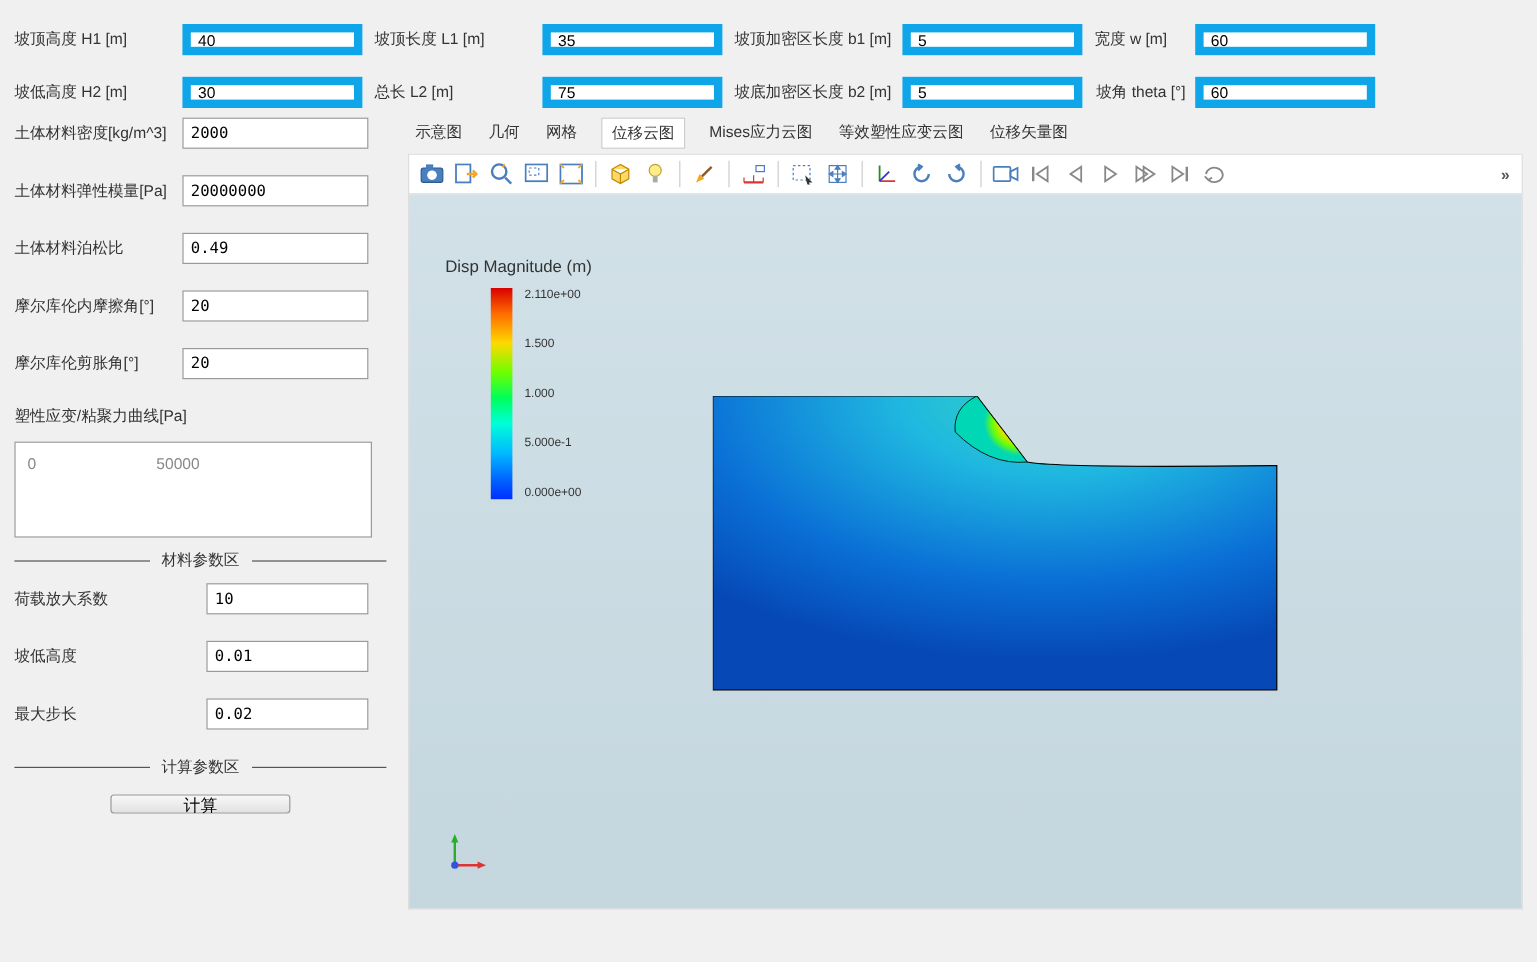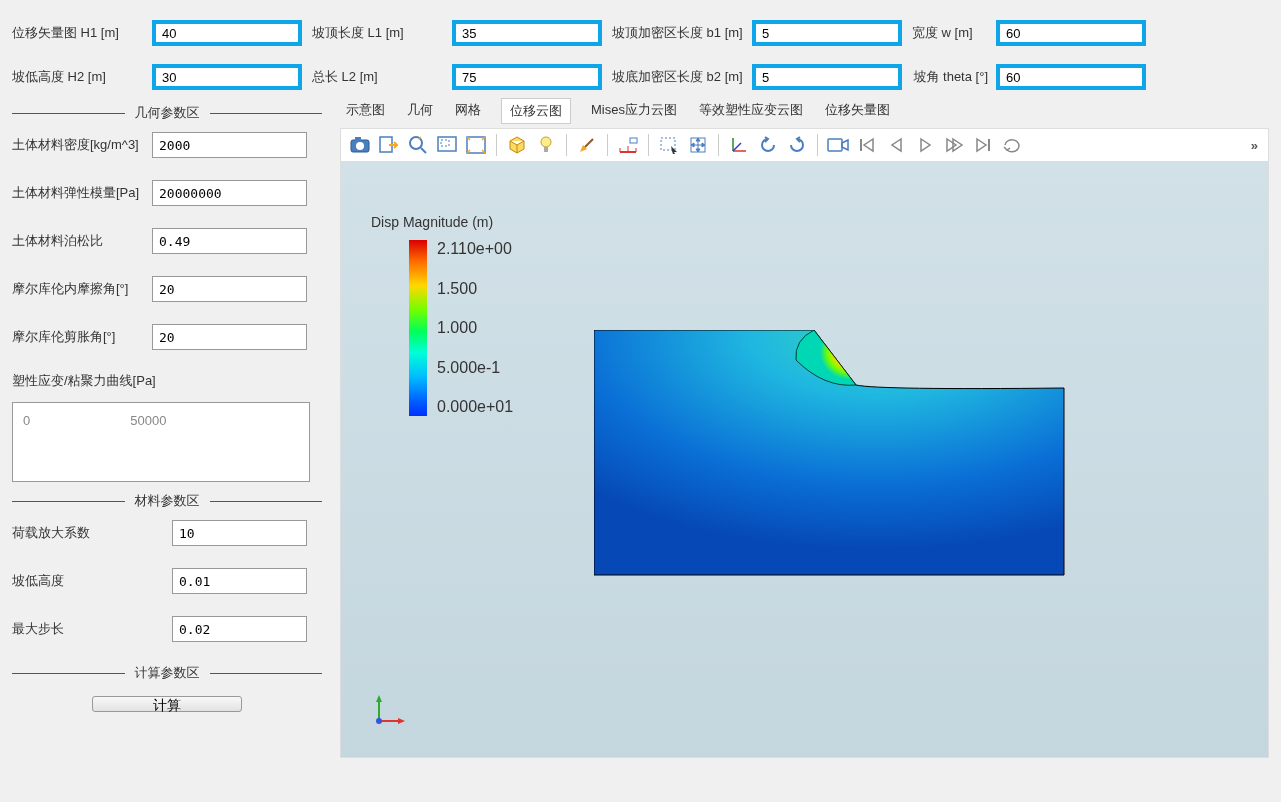--- a/index.html
+++ b/index.html
@@ -24,21 +24,21 @@
     gap: 8px;
   }
   .param-label {
     white-space: nowrap;
     font-size: 13px;
   }
   .param-row.top .param-label { width: 132px; text-align: left; }
   .param-row.top input {
     width: 150px;
     height: 26px;
-    border: 4px solid #0ea5e9;
+    border: 7px solid #0ea5e9;
     padding: 2px 6px;
     font-size: 13px;
     background: #fff;
   }
   .main-area {
     display: flex;
     padding: 0 12px;
   }
   .left-panel {
     width: 310px;
@@ -173,40 +173,40 @@
     height: 176px;
     margin-left: 38px;
     background: linear-gradient(to bottom, #d90000 0%, #ff6a00 12%, #ffd800 26%, #6fff00 40%, #00ff5a 52%, #00ffd8 64%, #00bbff 78%, #005cff 92%, #0030ff 100%);
   }
   .legend-labels {
     display: flex;
     flex-direction: column;
     justify-content: space-between;
     height: 176px;
     margin-left: 10px;
-    font-size: 16px;
+    font-size: 10px;
     color: #333;
   }
   .triad {
     position: absolute;
     left: 30px;
     bottom: 28px;
   }
   .slope-svg {
     position: absolute;
     left: 253px;
     top: 168px;
   }
 </style>
 </head>
 <body>
 
 <div class="top-params">
   <div class="param-row top">
-    <span class="param-label">位移矢量图 H1 [m]</span>
+    <span class="param-label">坡顶高度 H1 [m]</span>
     <input type="text" value="40" style="">
   </div>
   <div class="param-row top">
     <span class="param-label">坡顶长度 L1 [m]</span>
     <input type="text" value="35" style="">
   </div>
   <div class="param-row top">
     <span class="param-label">坡顶加密区长度 b1 [m]</span>
     <input type="text" value="5" style="">
   </div>
@@ -230,23 +230,20 @@
   <div class="param-row top">
     <span class="param-label" style="width:76px;text-align:right">坡角 theta [°]</span>
     <input type="text" value="60" style="">
   </div>
   <div></div>
 </div>
 
 <div class="main-area">
 
   <div class="left-panel">
-    <div class="section-title">
-        <span>几何参数区</span>
-      </div>
 
     <div class="lp-row">
       <span class="param-label">土体材料密度[kg/m^3]</span>
       <input type="text" value="2000" style="">
     </div>
     <div class="lp-row">
       <span class="param-label">土体材料弹性模量[Pa]</span>
       <input type="text" value="20000000" style="">
     </div>
     <div class="lp-row">
@@ -445,21 +442,21 @@
     <div class="viewport">
       <div class="legend">
         <div class="legend-title">Disp Magnitude (m)</div>
         <div class="legend-bar-wrap">
           <div class="legend-bar"></div>
           <div class="legend-labels">
             <span>2.110e+00</span>
             <span>1.500</span>
             <span>1.000</span>
             <span>5.000e-1</span>
-            <span>0.000e+01</span>
+            <span>0.000e+00</span>
           </div>
         </div>
       </div>
 
       <svg class="slope-svg" width="480" height="250">
         <defs>
           <radialGradient id="rg" cx="60%" cy="0%" r="90%">
             <stop offset="0%" stop-color="#34d6c1"></stop>
             <stop offset="30%" stop-color="#1fb7e0"></stop>
             <stop offset="70%" stop-color="#0a6fd6"></stop>

